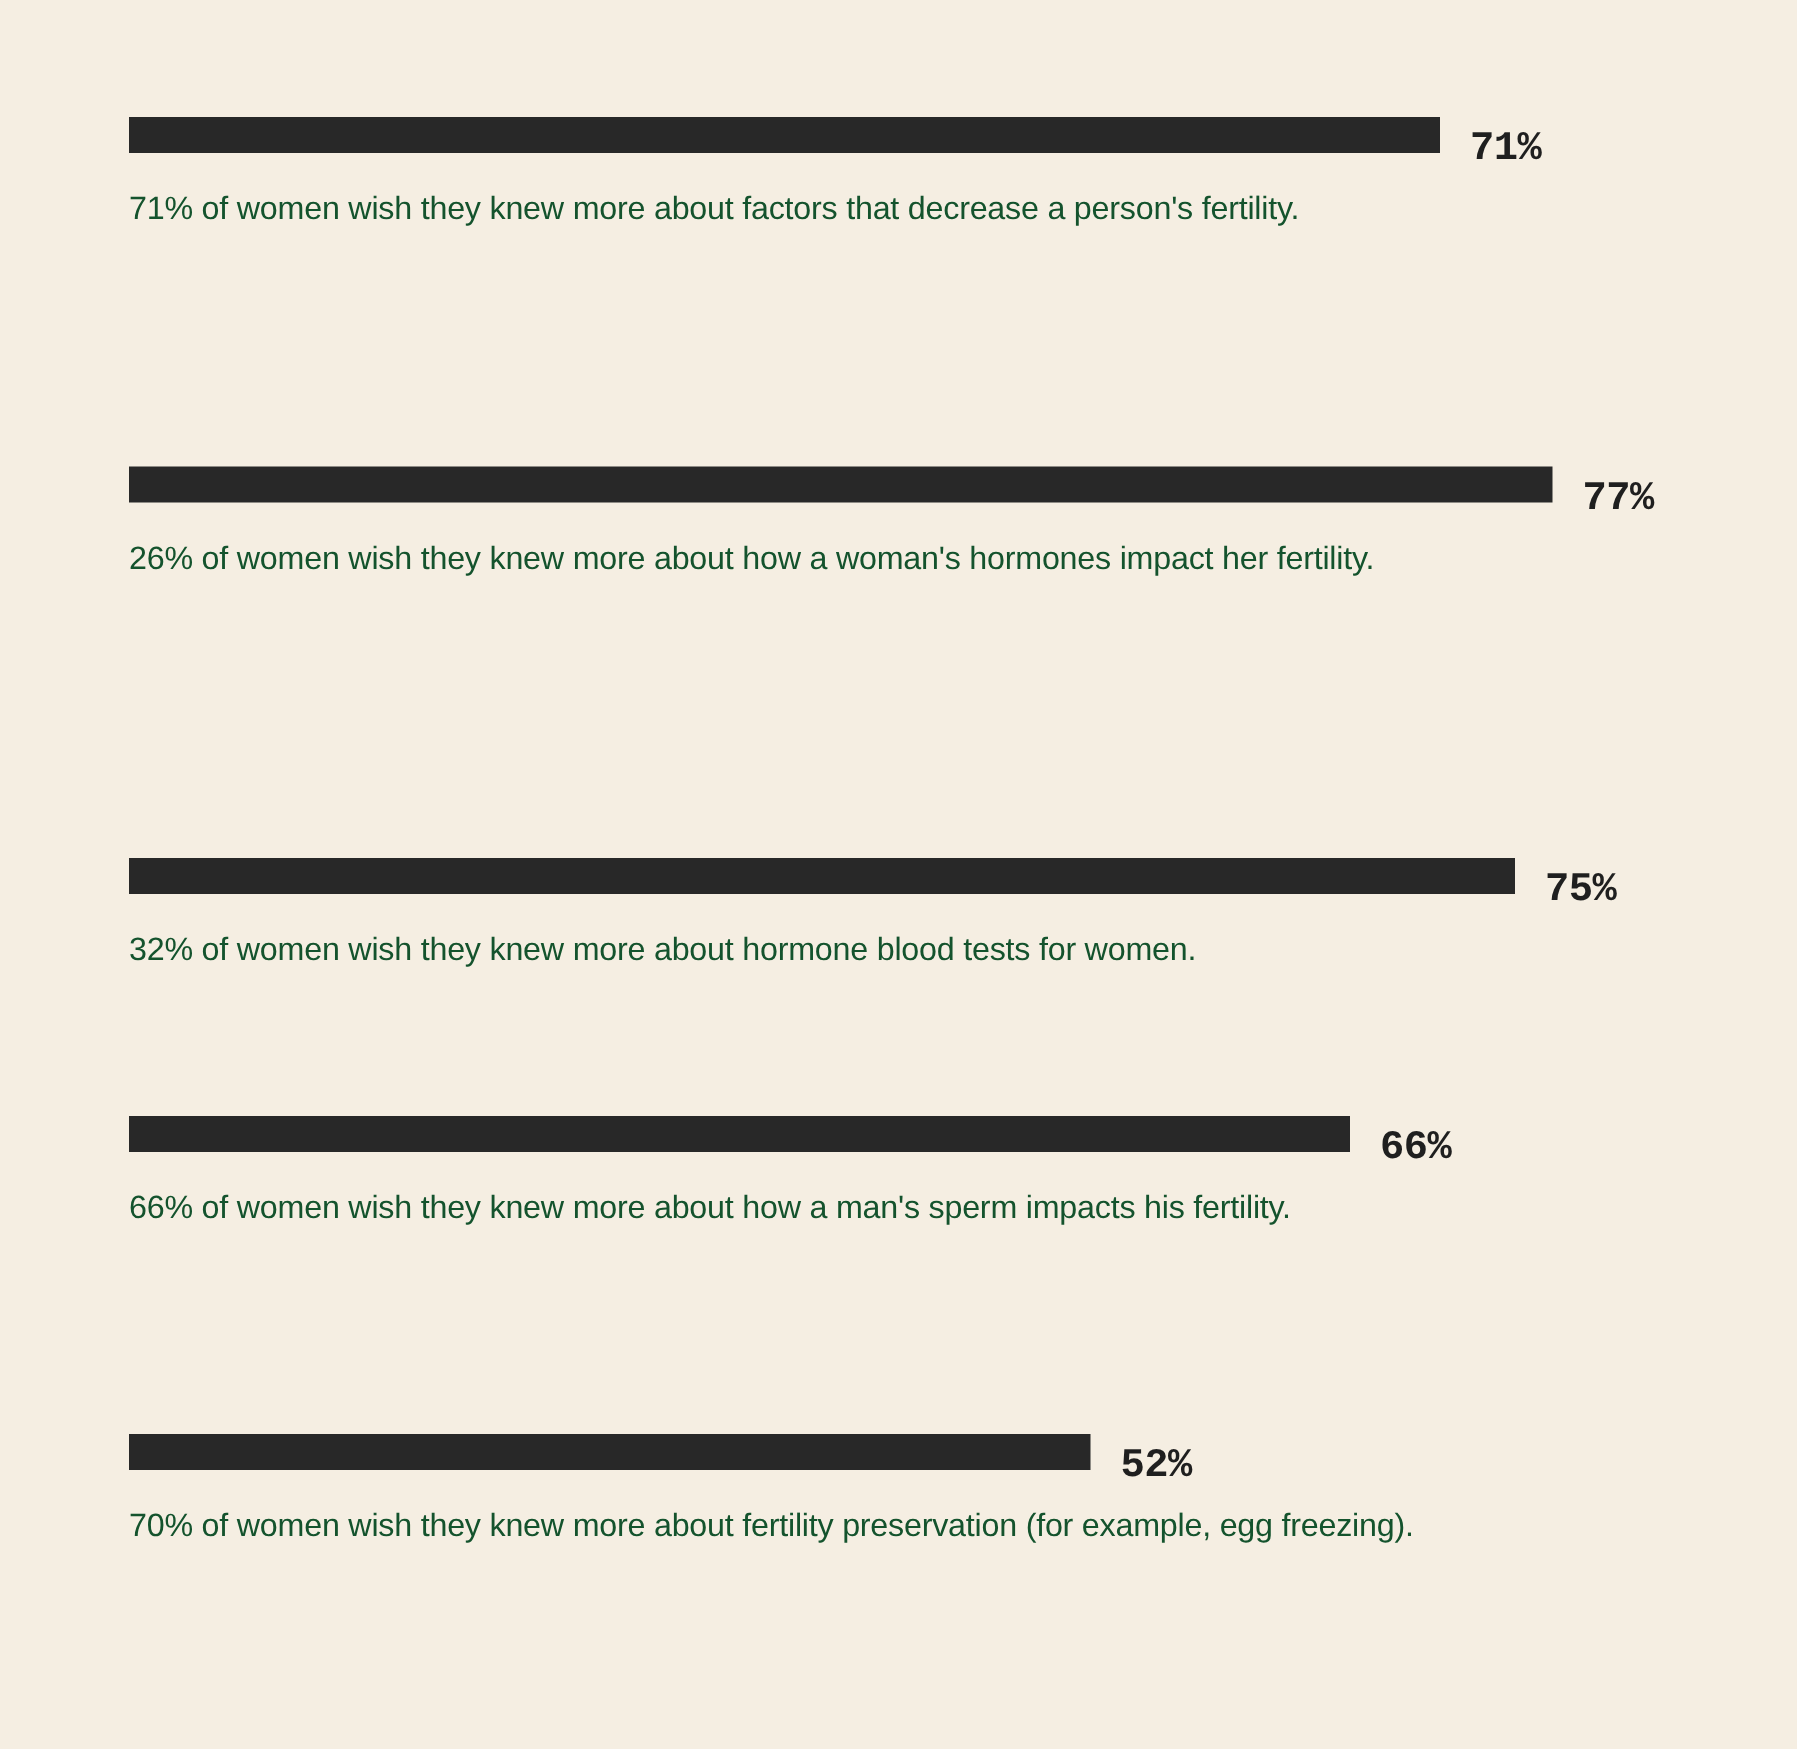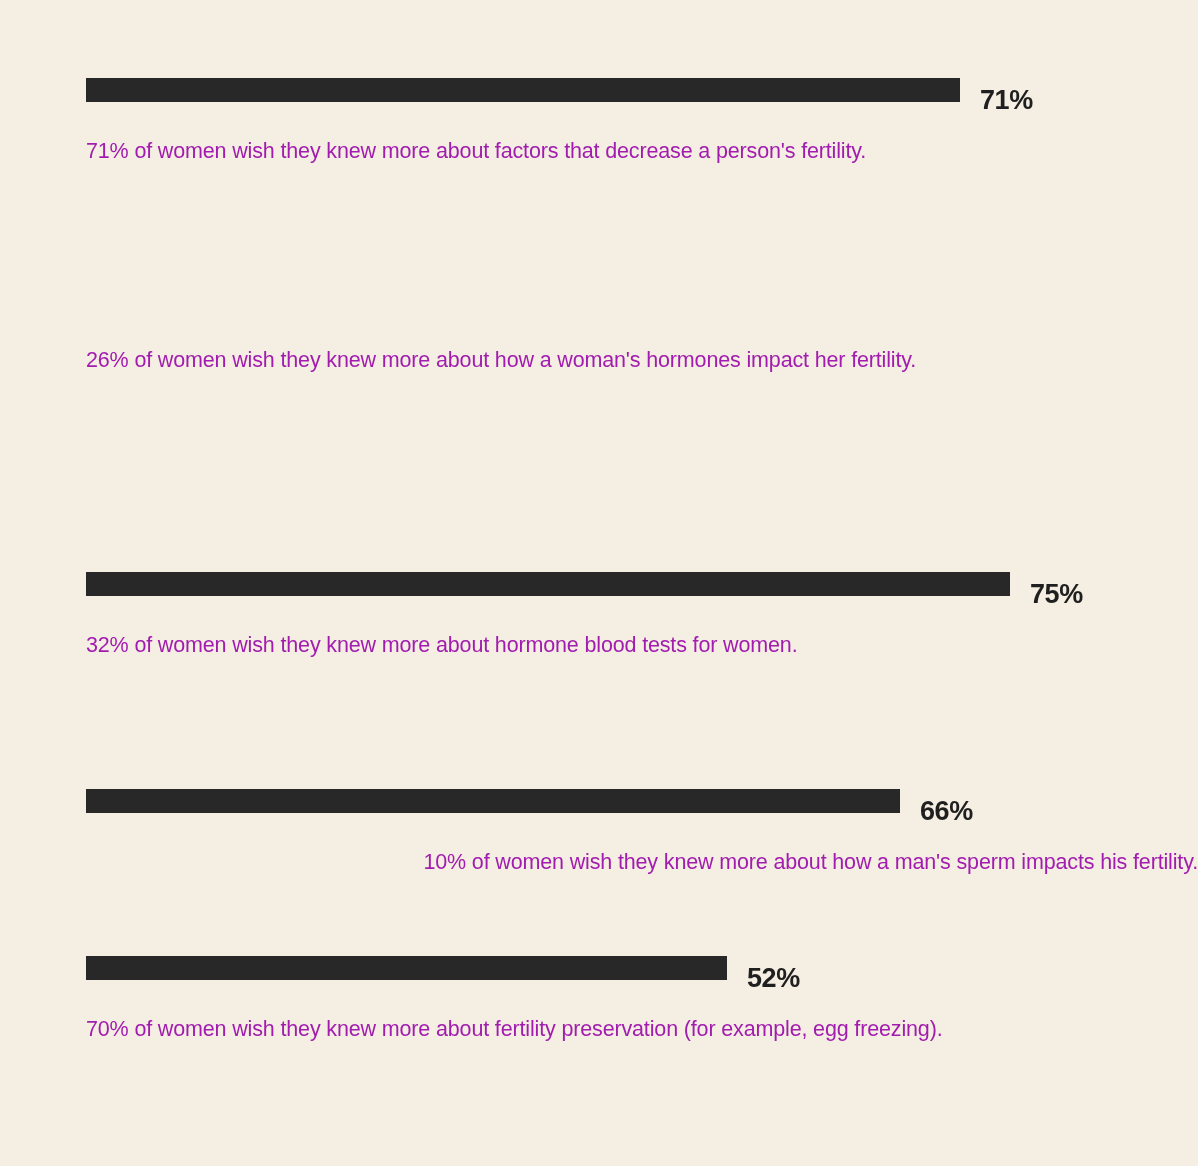--- a/index.html
+++ b/index.html
@@ -35,84 +35,90 @@
     position: relative;
     height: 24px;
     flex: 0 0 auto;
   }
   .bar-fill {
     height: 24px;
     background: #282828;
     display: block;
   }
   .bar-value {
-    font-family: Liberation Sans, sans-serif;
+    font-family: Liberation Mono, monospace;
     font-weight: bold;
     font-size: 27px;
     color: #1f1f1f;
     letter-spacing: -0.4px;
     margin-left: 20px;
     white-space: nowrap;
     line-height: 24px;
     margin-top: 20px;
   }
   .bar-caption {
-    margin-top: 37px;
+    margin-top: 25px;
     font-family: "Liberation Sans", sans-serif;
     font-weight: 400;
     font-size: 21.5px;
-    color: #a21caf;
+    color: #14532d;
     letter-spacing: -0.15px;
     white-space: nowrap;
     line-height: 1.2;
   }
   
   .row-0 { top: 78px; }
   .row-1 { top: 311px; }
   .row-2 { top: 572px; }
-  .row-3 { top: 789px; text-align: right; }
+  .row-3 { top: 744px; }
   .row-4 { top: 956px; }
 </style>
 </head>
 <body style="background: rgb(245, 238, 226);">
 
 <div class="chart">
 
   <div class="bar-row row-0">
     <div class="bar-line">
       <div class="bar-track" style="width: 874px;">
         <span class="bar-fill" style="background: rgb(40, 40, 40);"></span>
       </div>
       <span class="bar-value">71%</span>
     </div>
     <div class="bar-caption">71% of women wish they knew more about factors that decrease a person's fertility.</div>
   </div>
 
   <div class="bar-row row-1">
+    <div class="bar-line">
+      <div class="bar-track" style="width: 949px;">
+        <span class="bar-fill" style="background: rgb(40, 40, 40);"></span>
+      </div>
+      <span class="bar-value">77%</span>
+    </div>
     <div class="bar-caption">26% of women wish they knew more about how a woman's hormones impact her fertility.</div>
   </div>
 
   <div class="bar-row row-2">
     <div class="bar-line">
       <div class="bar-track" style="width: 924px;">
         <span class="bar-fill" style="background: rgb(40, 40, 40);"></span>
       </div>
       <span class="bar-value">75%</span>
     </div>
     <div class="bar-caption">32% of women wish they knew more about hormone blood tests for women.</div>
   </div>
 
   <div class="bar-row row-3">
     <div class="bar-line">
       <div class="bar-track" style="width: 814px;">
         <span class="bar-fill" style="background: rgb(40, 40, 40);"></span>
       </div>
       <span class="bar-value">66%</span>
     </div>
-    <div class="bar-caption">10% of women wish they knew more about how a man's sperm impacts his fertility.</div>
+    <div class="bar-caption">66% of women wish they knew more about how a man's sperm impacts his fertility.</div>
   </div>
 
   <div class="bar-row row-4">
     <div class="bar-line">
       <div class="bar-track" style="width: 641px;">
         <span class="bar-fill" style="background: rgb(40, 40, 40);"></span>
       </div>
       <span class="bar-value">52%</span>
     </div>
     <div class="bar-caption">70% of women wish they knew more about fertility preservation (for example, egg freezing).</div>

